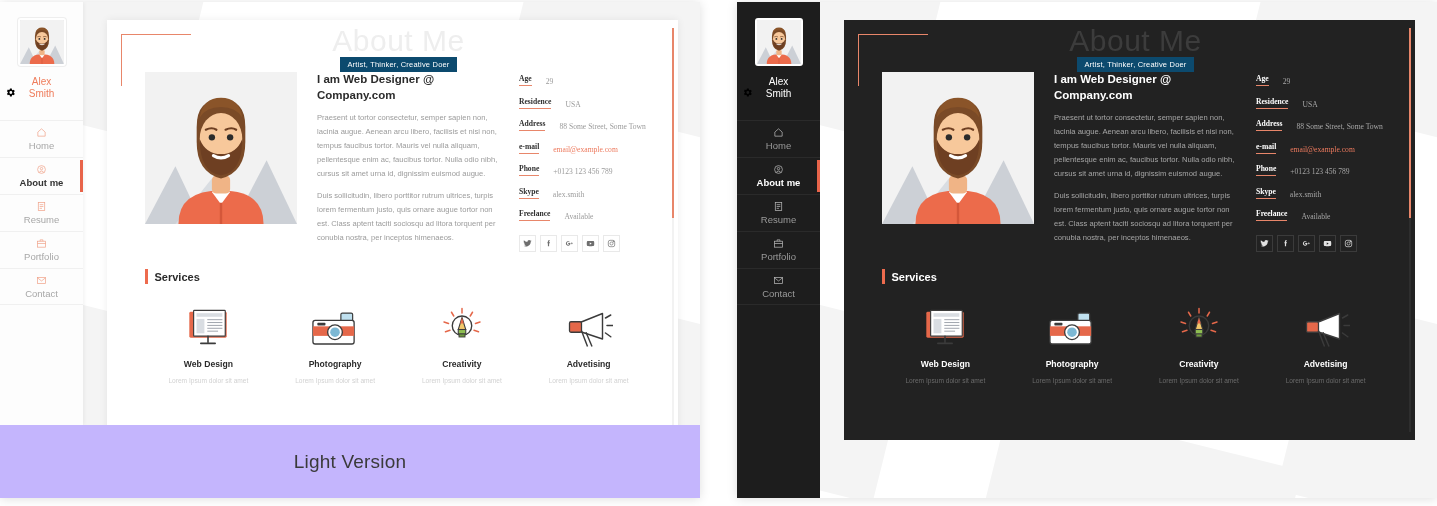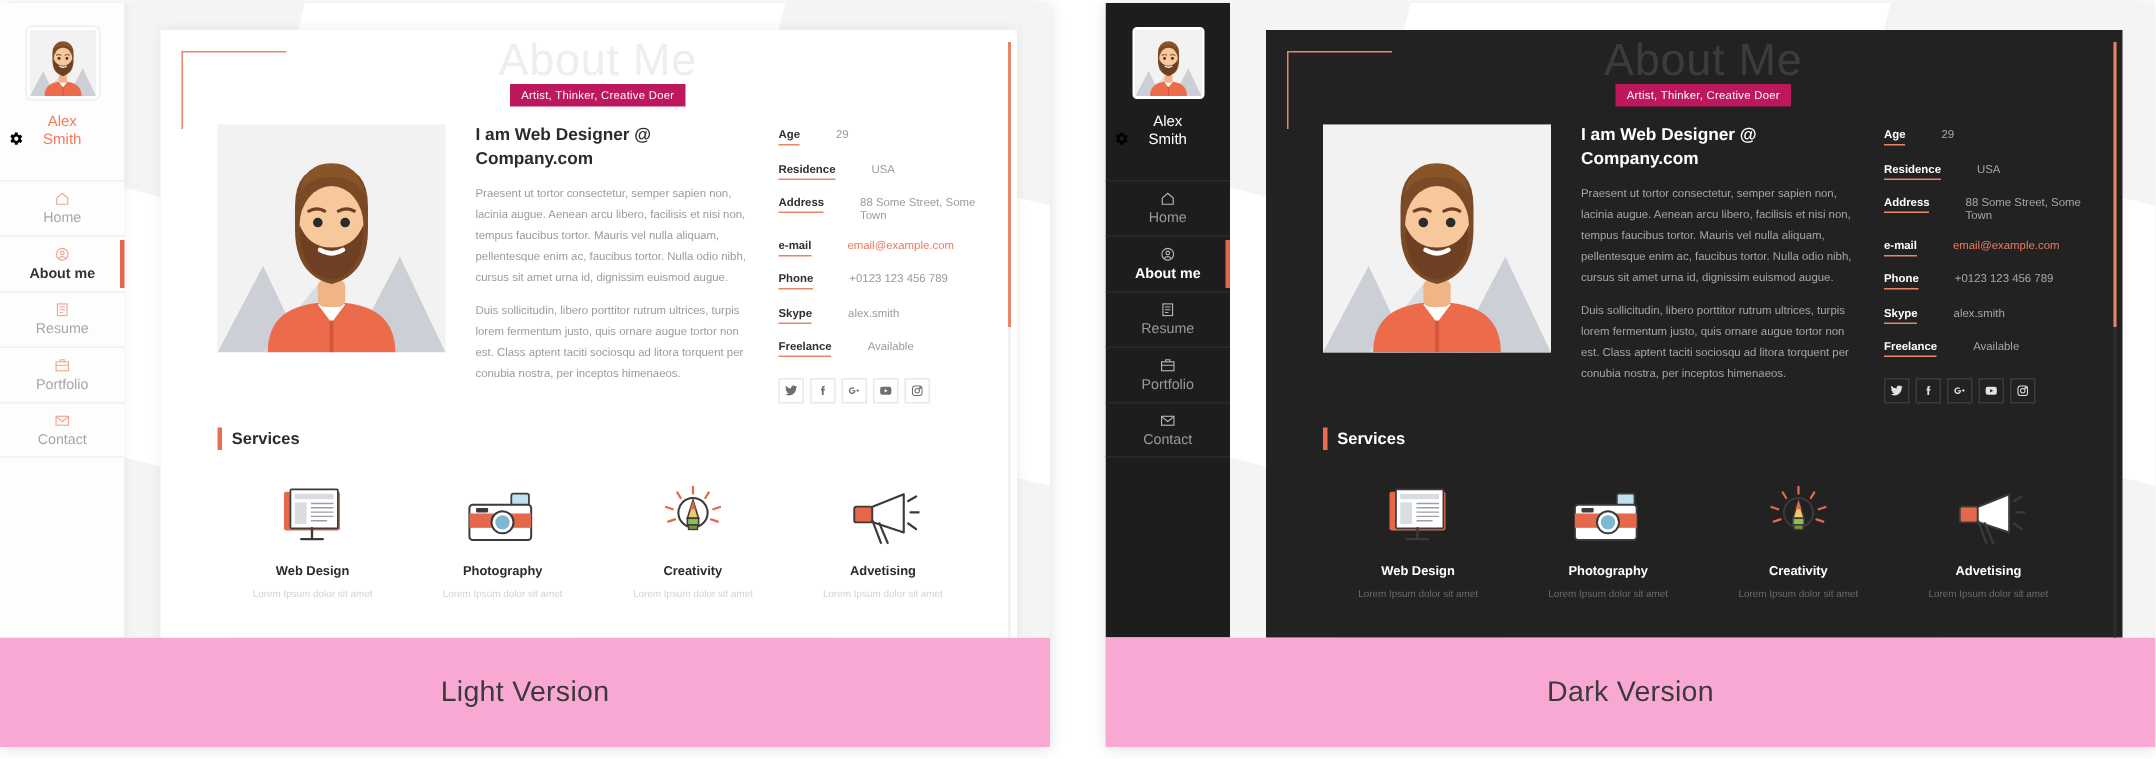--- a/index.html
+++ b/index.html
@@ -21,21 +21,21 @@
   .demo-light { width: 700px; height: 496px; margin-top: 2px; }
   .demo-dark  { width: 700px; height: 496px; margin-top: 2px; }
 
   .preview {
     position: relative; flex: 1 1 auto; overflow: hidden;
   }
   .caption {
     height: 73px; flex: 0 0 73px;
     display: flex; align-items: center; justify-content: center;
     font-size: 19px; color: #3a3a3a; letter-spacing: .2px;
-    background: #f9a8d4;
+    background: #c4b5fd;
   }
 
   
   .bg-deco { position: absolute; inset: 0; overflow: hidden; pointer-events: none; }
   .bg-deco i {
     position: absolute; display: block; background: #f4f4f4;
     transform: rotate(14deg);
   }
 
   
@@ -113,41 +113,41 @@
   .inner { padding: 4px 26px 0 38px; position: relative; }
 
   .page-title {
     text-align: center; font-size: 30px; font-weight: 400; letter-spacing: .5px;
     line-height: 1.1;
   }
   .light .page-title { color: #eeeeee; }
   .dark  .page-title { color: #3c3c3c; }
   .tagline-wrap { text-align: center; margin-top: -4px; }
   .tagline {
-    display: inline-block; background: #be185d; color: #fff;
+    display: inline-block; background: #0c4a6e; color: #fff;
     font-size: 7.5px; letter-spacing: .2px; padding: 3px 7px 3px 7px;
   }
 
-  .about-row { display: flex; gap: 20px; margin-top: 12px; align-items: flex-start; }
+  .about-row { display: flex; gap: 20px; align-items: flex-start; }
   .photo {
     width: 152px; height: 152px; flex: 0 0 152px; overflow: hidden; position: relative;
     background: #f2f2f2;
   }
   .bio { width: 182px; flex: 0 0 182px; }
   .bio h3 {
     font-size: 11.5px; font-weight: 700; line-height: 1.35; margin-bottom: 8px;
   }
   .light .bio h3 { color: #2b2b2b; }
   .dark  .bio h3 { color: #ffffff; }
   .bio p { font-size: 7.6px; line-height: 1.85; margin-bottom: 8px; }
   .light .bio p { color: #9b9b9b; }
   .dark  .bio p { color: #a6a6a6; }
 
   .facts { flex: 1 1 auto; padding-top: 2px; }
-  .fact { display: flex; align-items: flex-start; gap: 24px; margin-bottom: 10.5px; font-size: 7.6px; }
+  .fact { display: flex; align-items: flex-end; gap: 14px; margin-bottom: 10.5px; font-size: 7.6px; font-family: Liberation Serif, serif; }
   .fact .k {
     font-weight: 700; border-bottom: 1.5px solid #e8866a; padding-bottom: 2px; white-space: nowrap;
   }
   .light .fact .k { color: #2f2f2f; }
   .dark  .fact .k { color: #ffffff; }
   .light .fact .v { color: #9b9b9b; }
   .dark  .fact .v { color: #a6a6a6; }
   .fact .v.accent { color: #ed7a5e; }
 
   .socials { display: flex; gap: 4px; margin-top: 14px; }
@@ -681,15 +681,14 @@
               </div>
             </div>
           </div>
         </div>
         <div class="gear">
           <svg viewBox="0 0 24 24" fill="currentColor" stroke="none">
             <path d="M19.4 13a7.8 7.8 0 0 0 0-2l2-1.6-2-3.4-2.4 1a7.6 7.6 0 0 0-1.8-1L14.8 3h-4l-.4 2.6a7.6 7.6 0 0 0-1.8 1l-2.4-1-2 3.4L6.2 11a7.8 7.8 0 0 0 0 2l-2 1.6 2 3.4 2.4-1a7.6 7.6 0 0 0 1.8 1l.4 2.6h4l.4-2.6a7.6 7.6 0 0 0 1.8-1l2.4 1 2-3.4-2-1.6zM12.8 15.1a3.1 3.1 0 1 1 0-6.2 3.1 3.1 0 0 1 0 6.2z"></path>
           </svg>
         </div>
       </div>
-      <div class="caption">Dark Version</div>
     </div>
   </div>
 
 </body></html>

